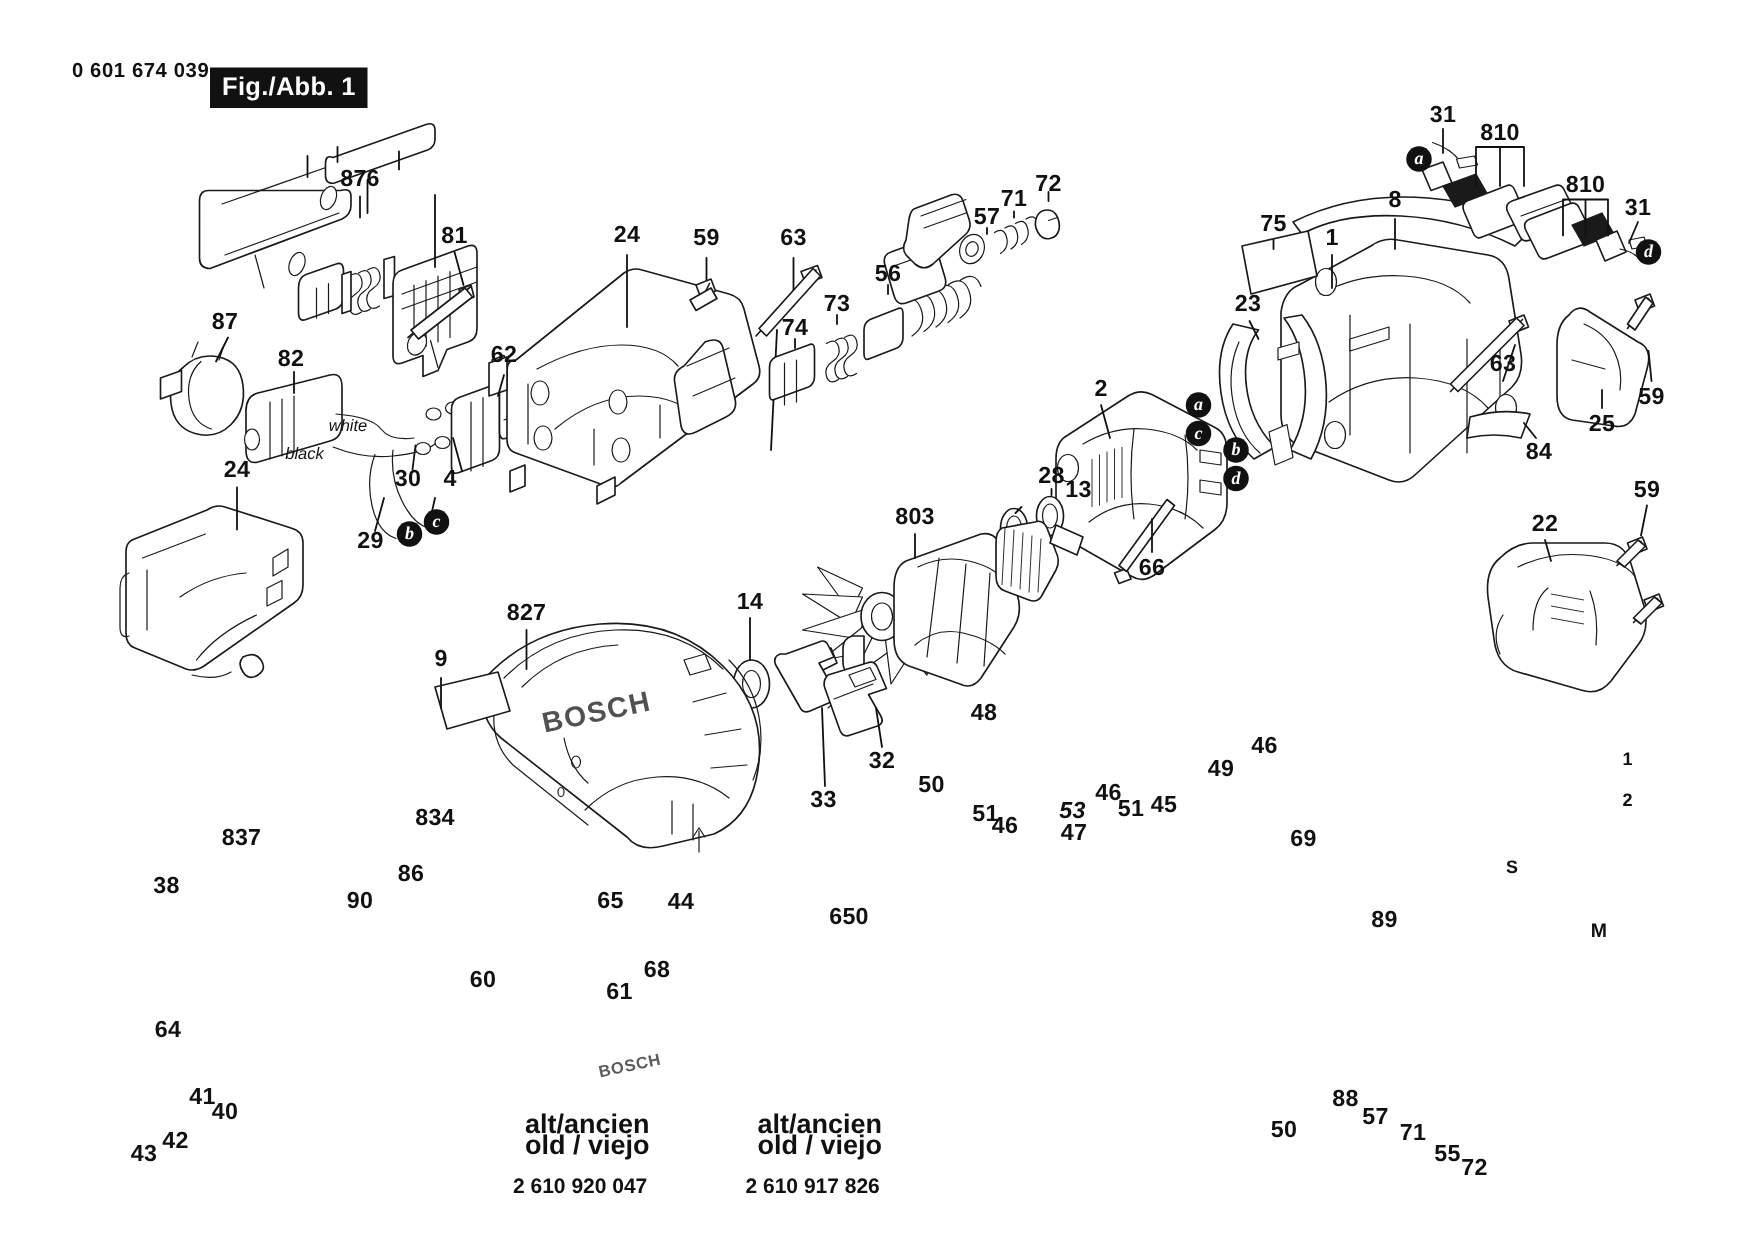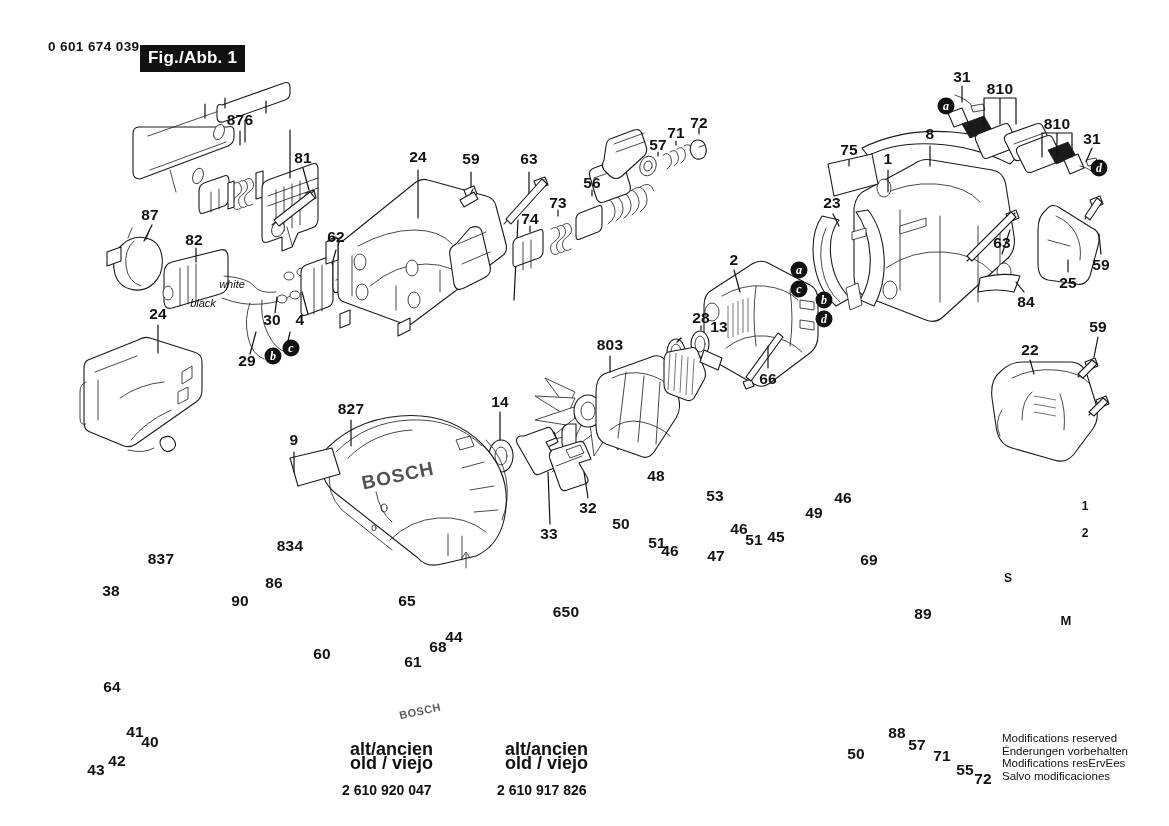--- a/index.html
+++ b/index.html
@@ -845,23 +845,23 @@
       <div class="callout" style="left: 322px; top: 654px;">60</div>
       <div class="callout" style="left: 111px; top: 591px;">38</div>
       <div class="callout" style="left: 112px; top: 687px;">64</div>
       <div class="callout" style="left: 96px; top: 770px;">43</div>
       <div class="callout" style="left: 117px; top: 761px;">42</div>
       <div class="callout" style="left: 135px; top: 732px; text-align: center;">41</div>
       <div class="callout" style="left: 150px; top: 742px;">40</div>
       <div class="callout" style="left: 407px; top: 601px;">65</div>
       <div class="callout" style="left: 413px; top: 662px;">61</div>
       <div class="callout" style="left: 438px; top: 647px;">68</div>
-      <div class="callout" style="left: 454px; top: 637px;">44</div>
+      <div class="callout" style="left: 454px; top: 602px;">44</div>
       <div class="callout" style="left: 656px; top: 476px;">48</div>
-      <div class="callout" style="left: 715px; top: 496px;">53</div>
+      <div class="callout" style="left: 715px; top: 541px; font-style: italic;">53</div>
       <div class="callout" style="left: 739px; top: 529px;">46</div>
       <div class="callout" style="left: 754px; top: 540px;">51</div>
       <div class="callout" style="left: 621px; top: 524px;">50</div>
       <div class="callout" style="left: 657px; top: 543px;">51</div>
       <div class="callout" style="left: 670px; top: 551px;">46</div>
       <div class="callout" style="left: 716px; top: 556px;">47</div>
       <div class="callout" style="left: 776px; top: 537px;">45</div>
       <div class="callout" style="left: 814px; top: 513px;">49</div>
       <div class="callout" style="left: 843px; top: 498px;">46</div>
       <div class="callout" style="left: 869px; top: 560px;">69</div>
@@ -911,20 +911,14 @@
       <div class="alt-number" style="left: 497px; top: 782px;">2 610 917 826</div>
     </div>
 
   
   <div class="circuit-label" style="left:1085px;top:506px;">1</div>
   <div class="circuit-label" style="left:1085px;top:533px;">2</div>
   <div class="circuit-label" style="left:1008px;top:578px;">S</div>
   <div class="circuit-label" style="left:1066px;top:620px;font-size:13px;">M</div>
 
   
-  <div id="footer-notes">
-      <div>Modifications reserved</div>
-      <div>Énderungen vorbehalten</div>
-      <div>Modifications resErvEes</div>
-      <div>Salvo modificaciones</div>
-    </div>
 
 </div>
 
 </body></html>

